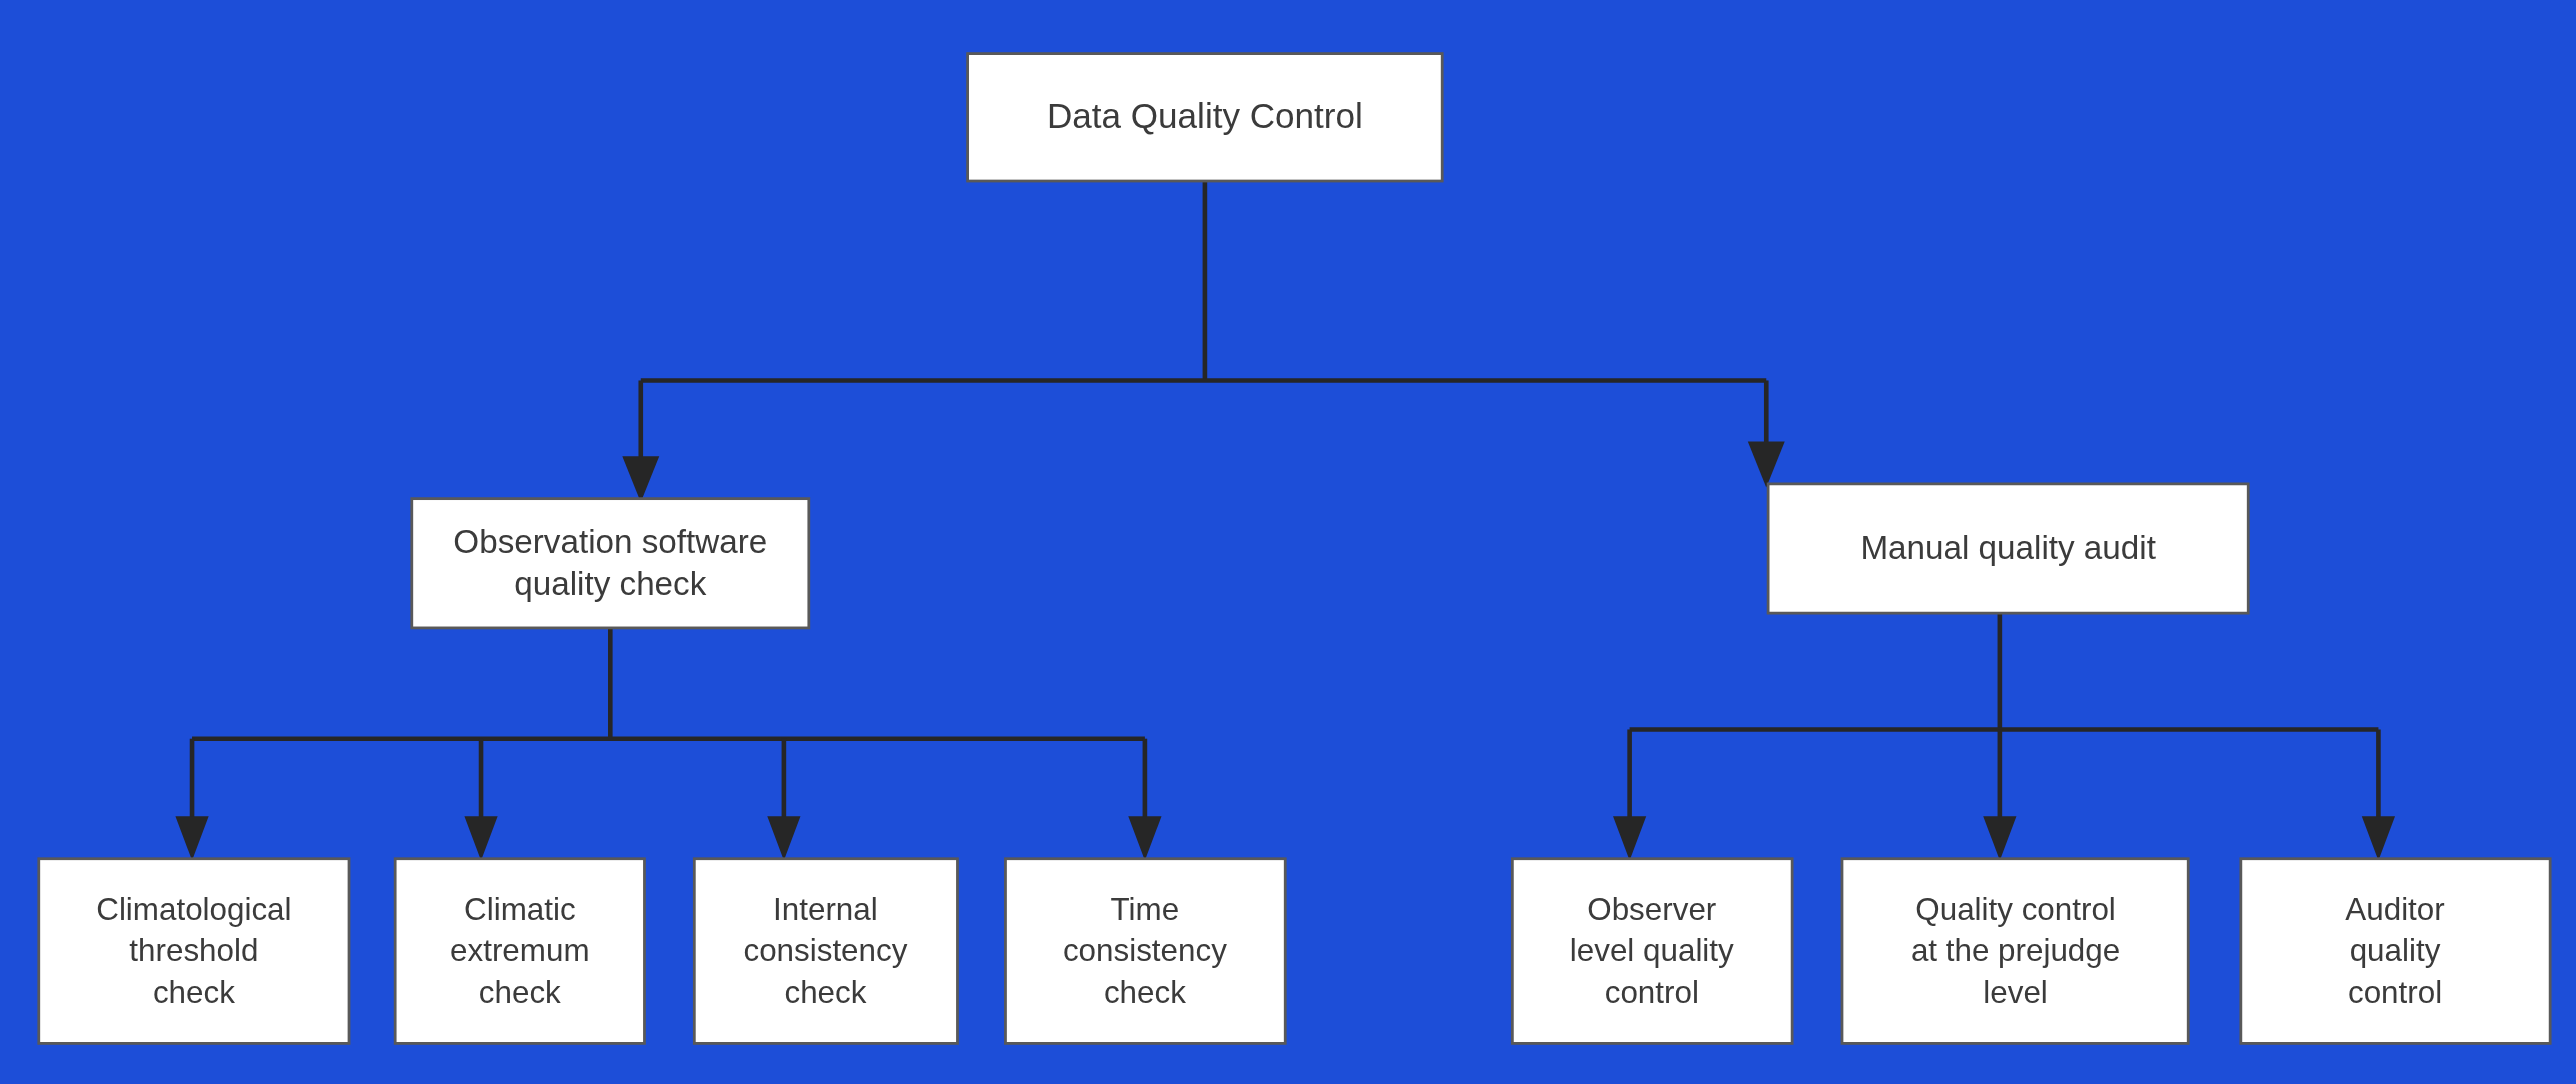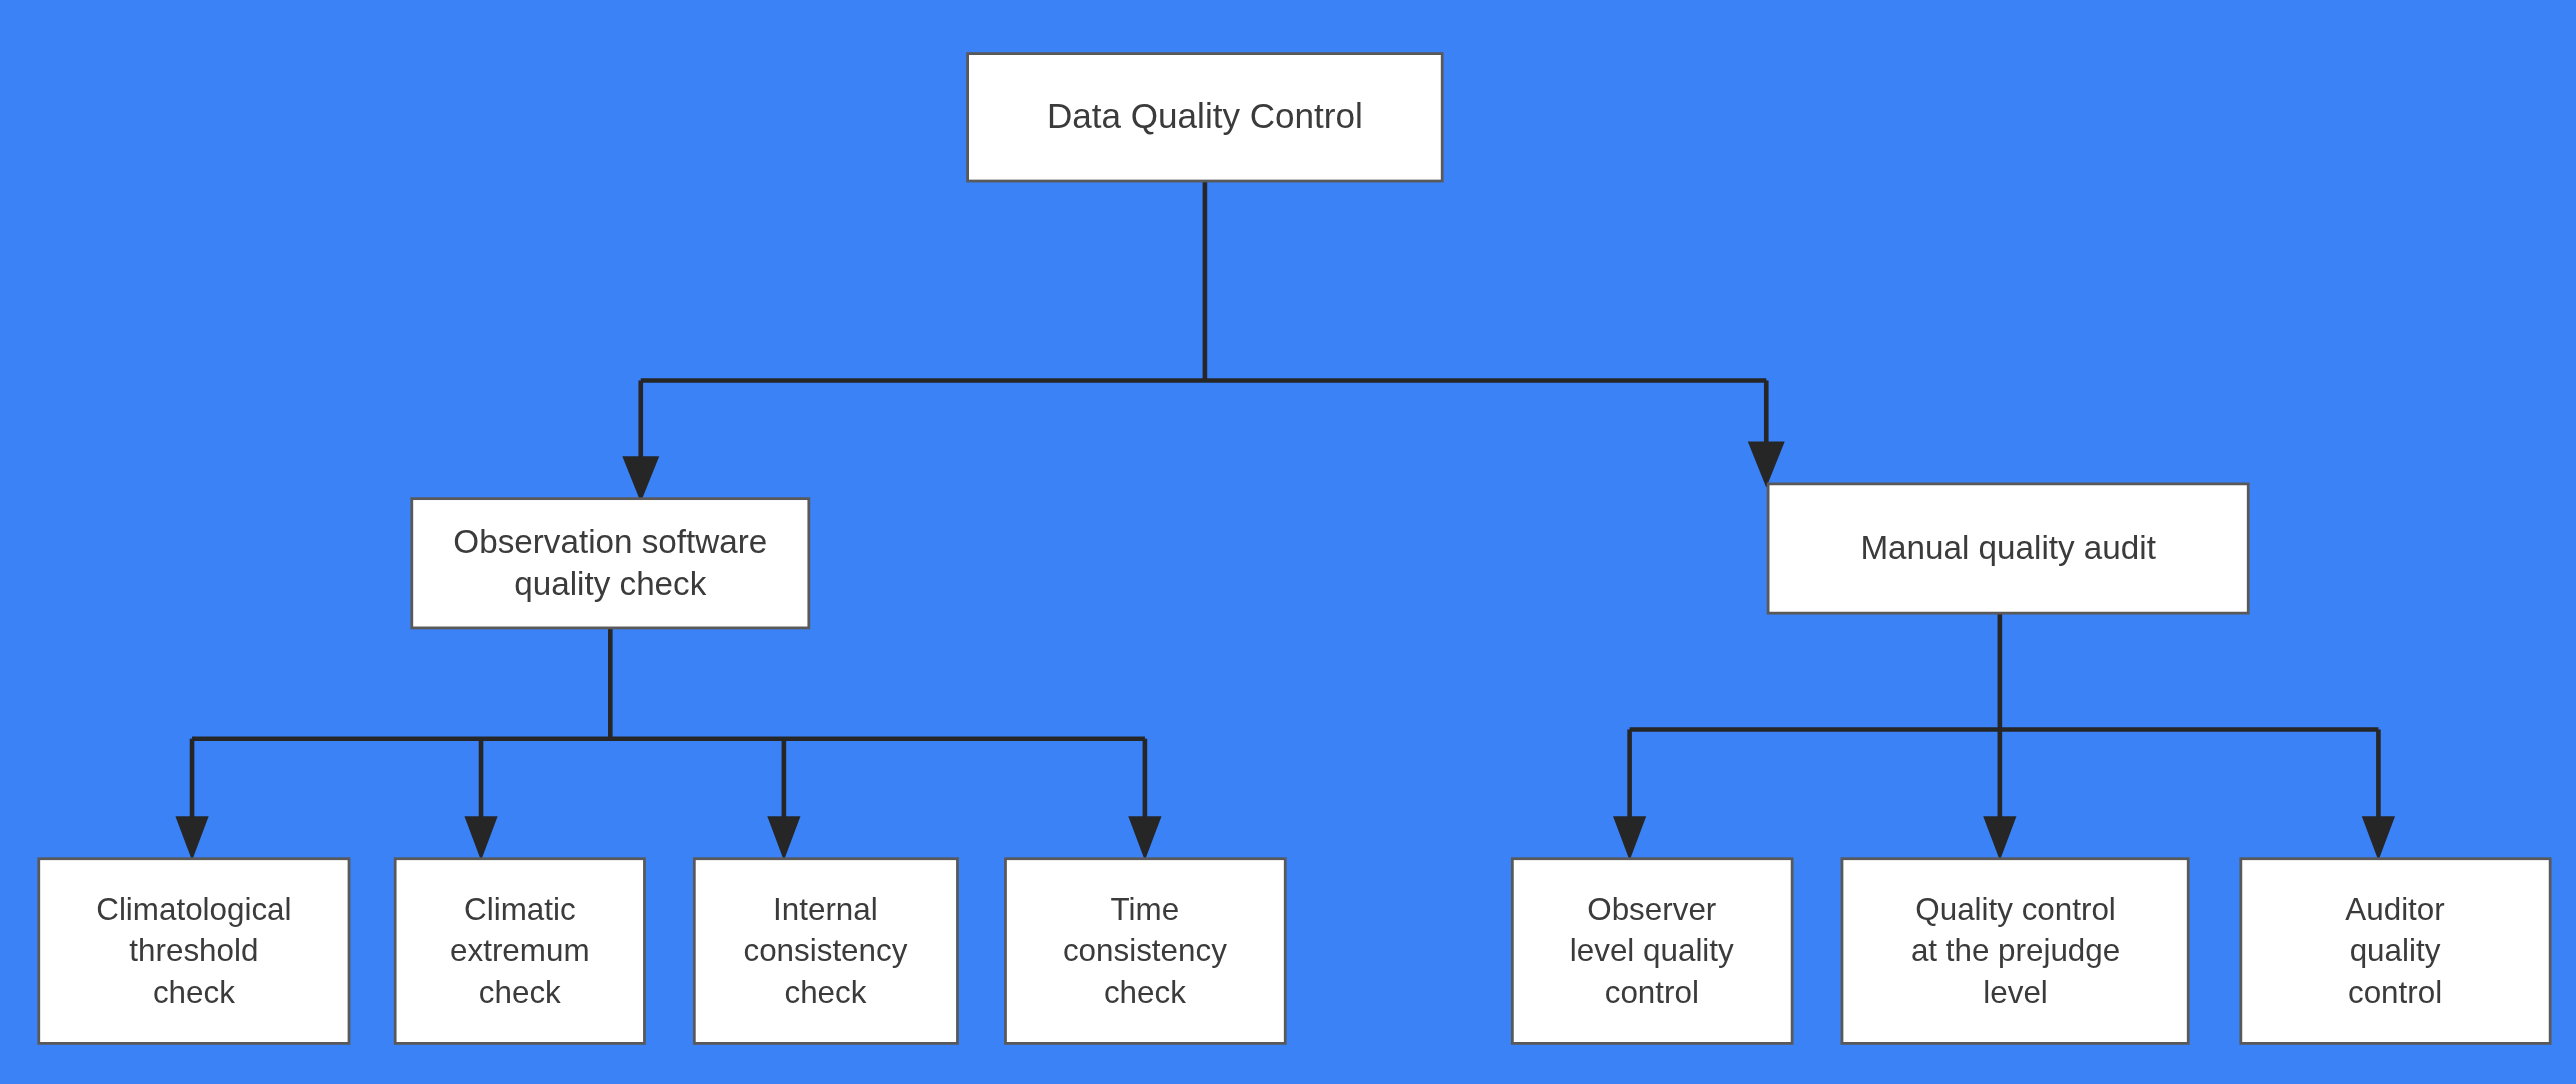--- a/index.html
+++ b/index.html
@@ -11,21 +11,21 @@
   body {
     width: 2576px;
     height: 1085px;
     font-family: "Liberation Sans", sans-serif;
     overflow: hidden;
   }
   #diagram-root {
     position: relative;
     width: 2576px;
     height: 1085px;
-    background: #3b82f6;
+    background: #1d4ed8;
   }
   svg.diagram-canvas {
     position: absolute;
     top: 0;
     left: 0;
     width: 2576px;
     height: 1085px;
     display: block;
   }
   .node-box {

